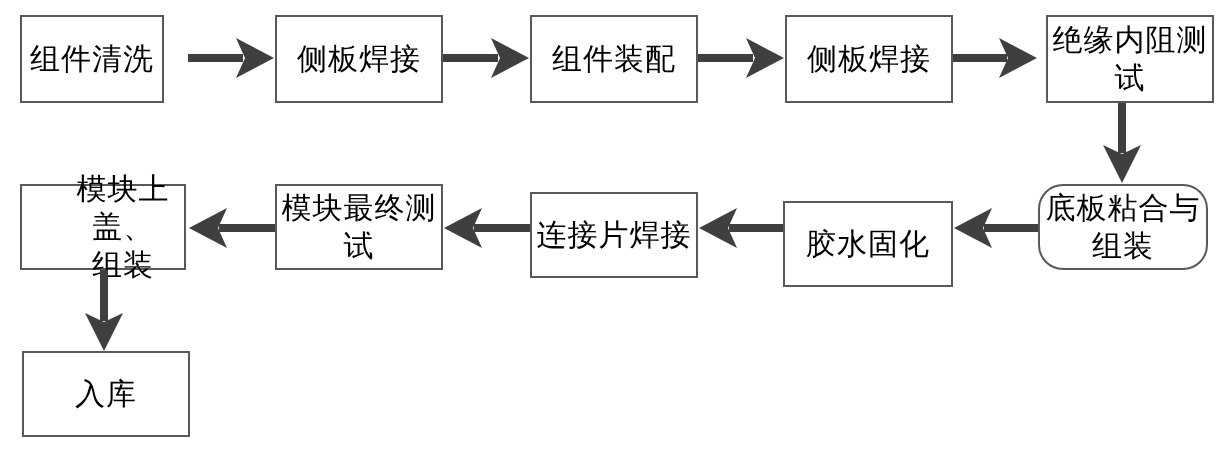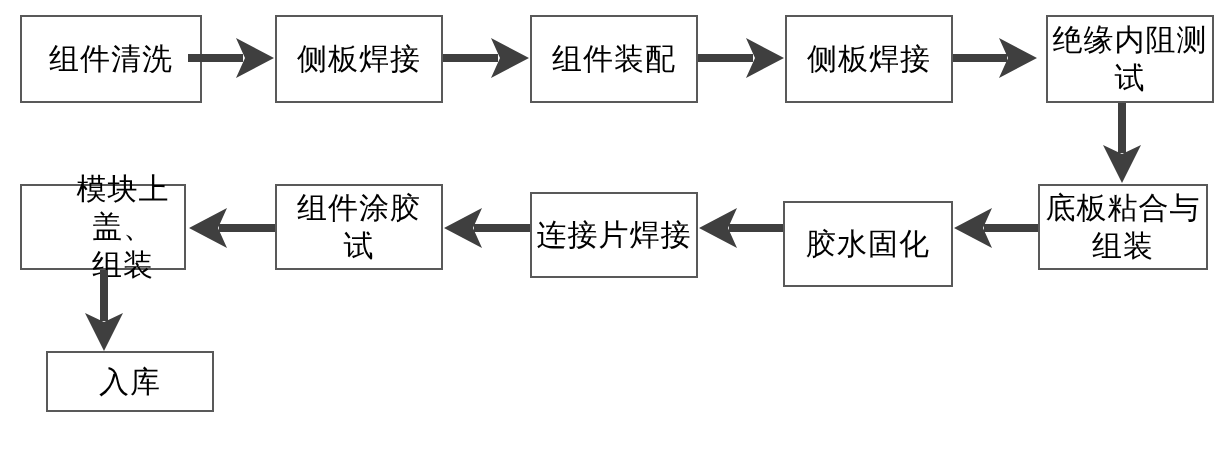--- a/index.html
+++ b/index.html
@@ -20,33 +20,33 @@
     align-items: center;
     justify-content: center;
     text-align: center;
     font-size: 30px;
     line-height: 38px;
     color: #000000;
     white-space: pre-line;
     letter-spacing: 1px;
   }
   
-  .n1  { left:   20px; top:  15px; width: 182px; height: 88px; }
+  .n1  { left:   20px; top:  15px; width: 144px; height: 88px; }
   .n2  { left:  275px; top:  15px; width: 168px; height: 88px; }
   .n3  { left:  530px; top:  15px; width: 168px; height: 88px; }
   .n4  { left:  785px; top:  15px; width: 168px; height: 88px; }
   .n5  { left: 1038px; top:  15px; width: 168px; height: 88px; margin-left: 8px; }
   
-  .n6  { left: 1038px; top: 184px; width: 170px; height: 86px; }
+  .n6  { left: 1038px; top: 184px; width: 170px; height: 86px; border-radius: 25px; }
   .n7  { left:  783px; top: 184px; width: 170px; height: 86px; margin-top: 17px; }
   .n8  { left:  530px; top: 192px; width: 168px; height: 86px; text-align: right; }
   .n9  { left:  275px; top: 184px; width: 168px; height: 86px; }
   .n10 { left:   20px; top: 184px; width: 166px; height: 86px; padding-left: 40px; }
   
-  .n11 { left:   22px; top: 351px; width: 168px; height: 61px; margin-left: 24px; }
+  .n11 { left:   22px; top: 351px; width: 168px; height: 86px; }
 
   #arrow-layer {
     position: absolute;
     left: 0; top: 0;
     width: 1232px;
     height: 458px;
     pointer-events: none;
   }
   .shaft { stroke: #3f3f3f; stroke-width: 8; }
   .head  { fill: #3f3f3f; }
@@ -59,21 +59,21 @@
   <div class="node n1">组件清洗</div>
   <div class="node n2">侧板焊接</div>
   <div class="node n4">侧板焊接</div>
   <div class="node n3">组件装配</div>
   <div class="node n5">绝缘内阻测
 试</div>
   <div class="node n6">底板粘合与
 组装</div>
   <div class="node n7">胶水固化</div>
   <div class="node n8">连接片焊接</div>
-  <div class="node n9">组件涂胶
+  <div class="node n9">模块最终测
 试</div>
   <div class="node n10">模块上盖、
 组装</div>
   <div class="node n11">入库</div>
 
   <svg id="arrow-layer" viewBox="0 0 1232 458" xmlns="http://www.w3.org/2000/svg">
 
     <g>
       <line class="shaft" x1="188" y1="58" x2="243" y2="58"></line>
       <polygon class="head" points="274,58 236,38 245,58 236,78"></polygon>

